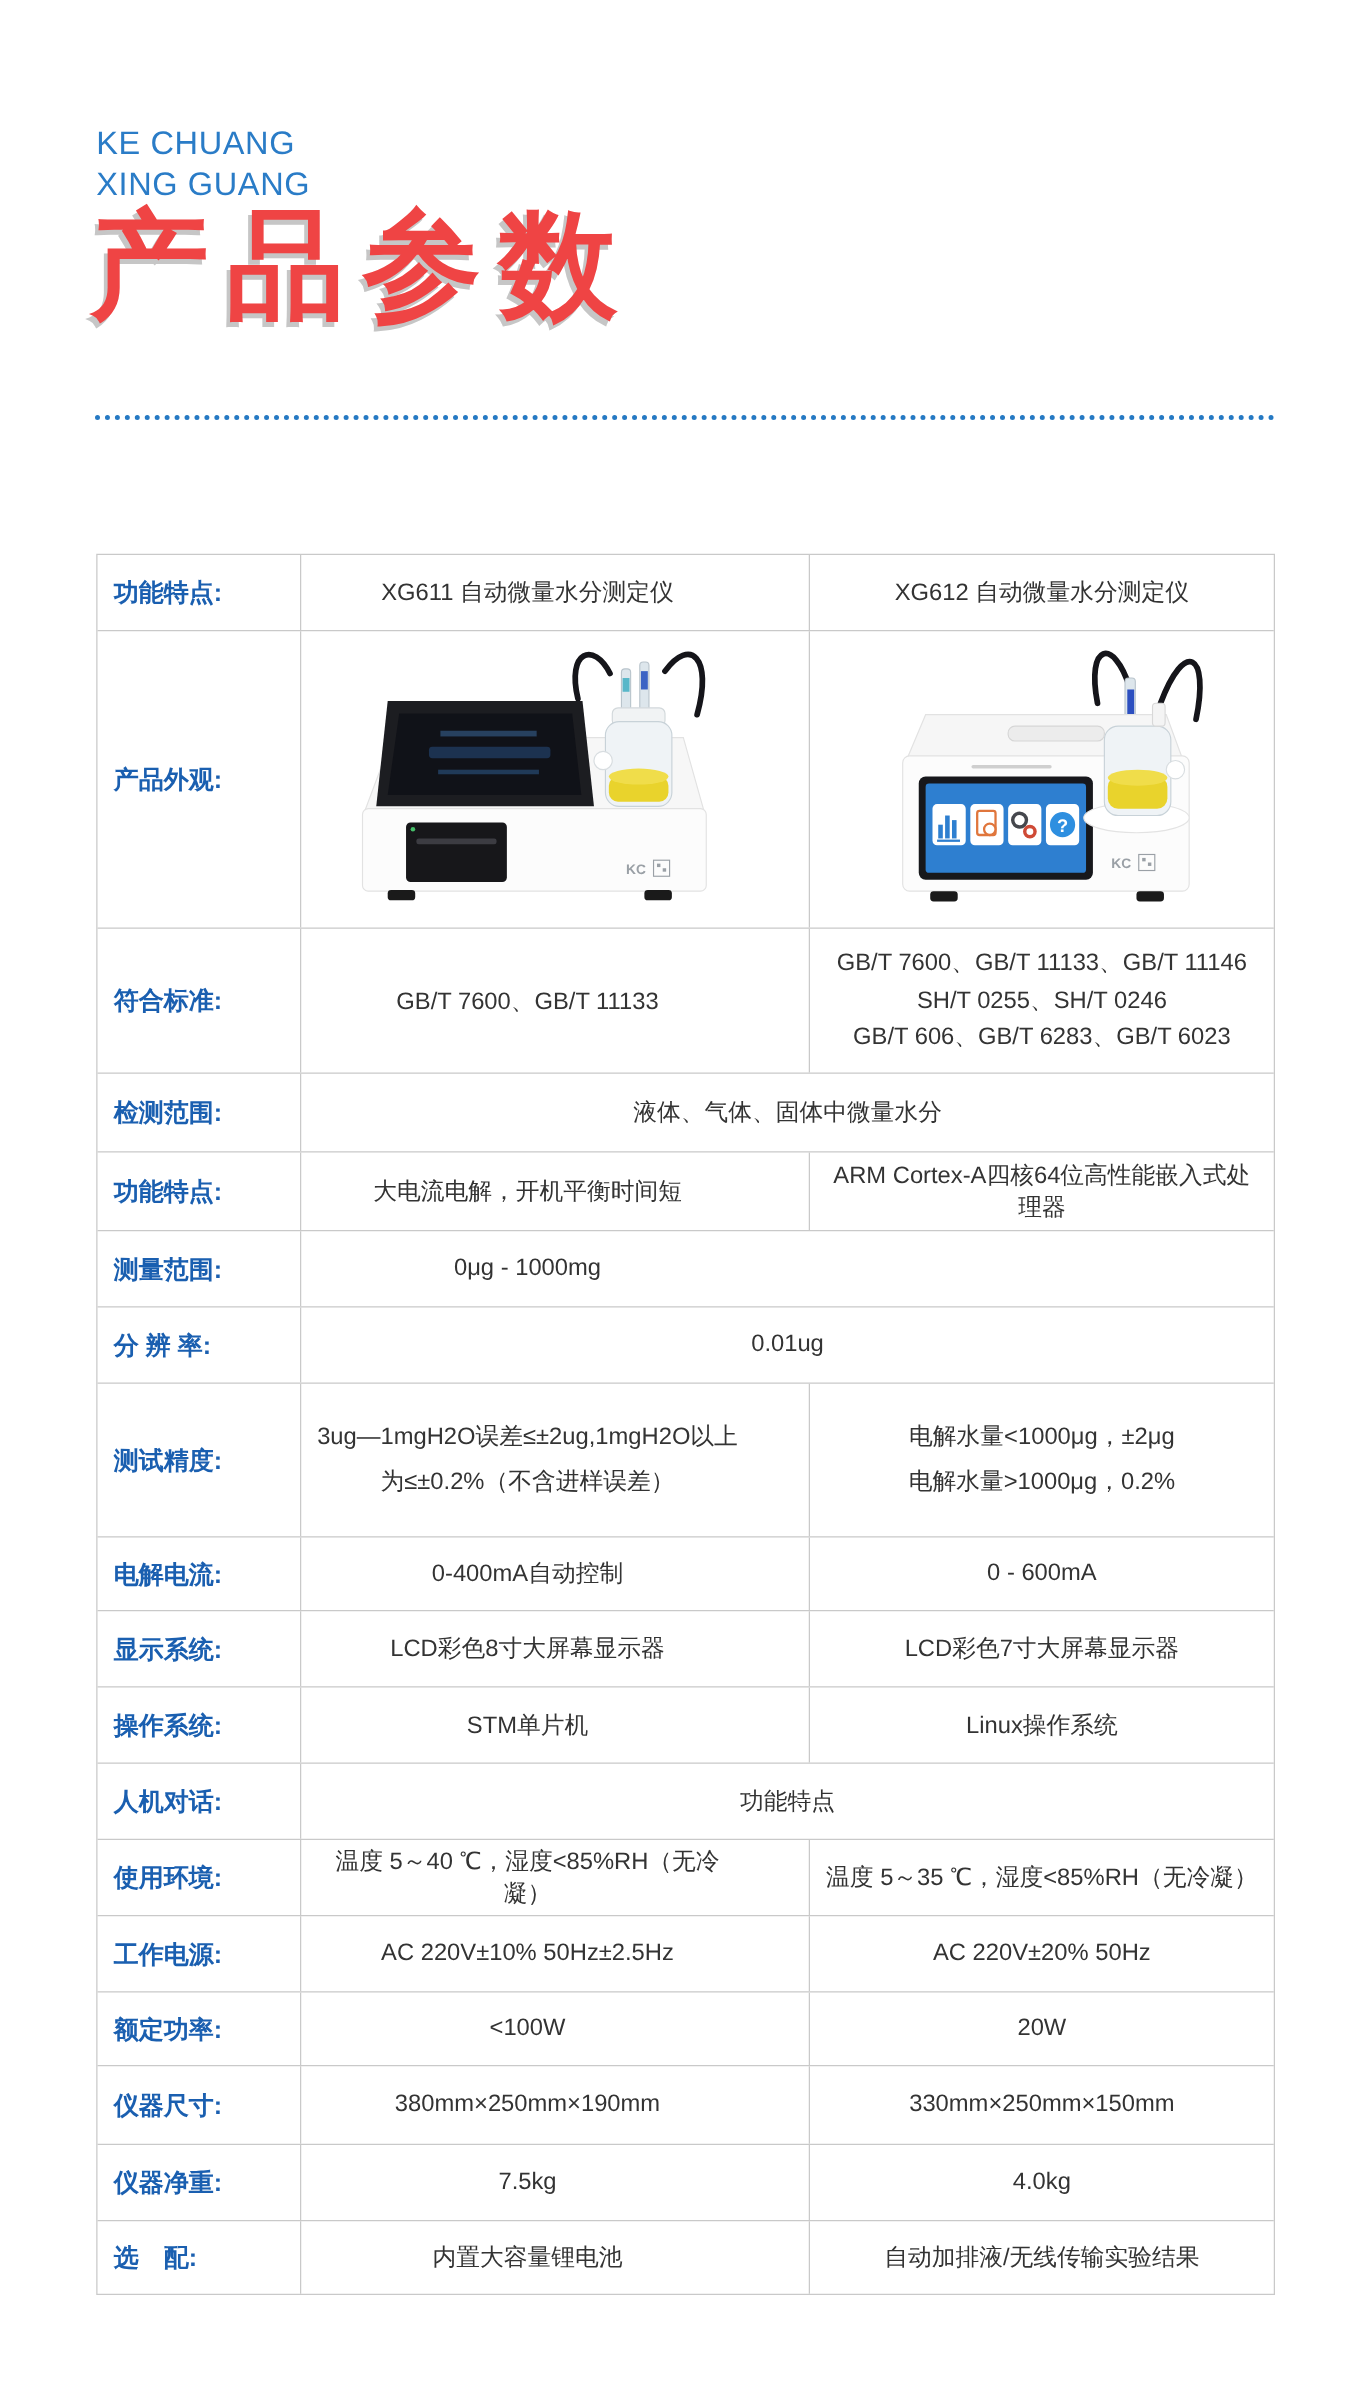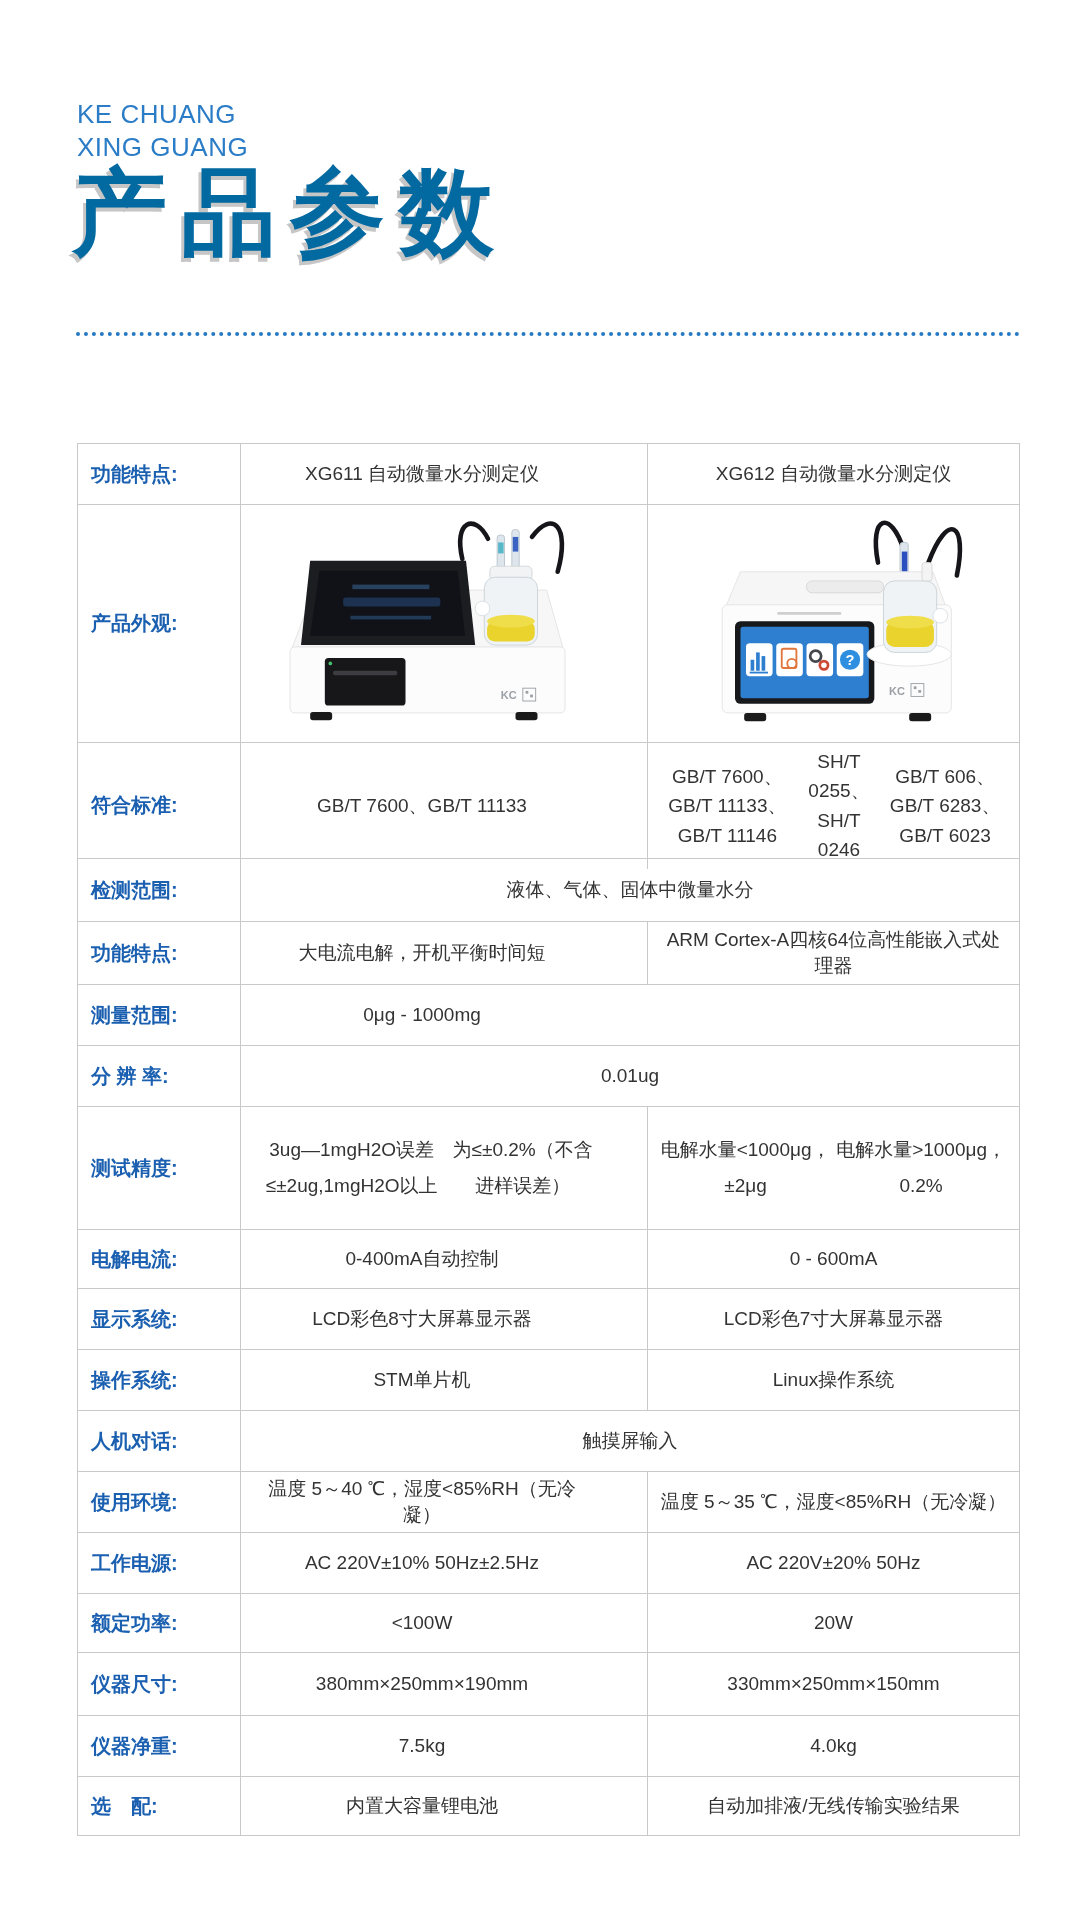--- a/index.html
+++ b/index.html
@@ -3,37 +3,37 @@
 <meta charset="utf-8">
 <style>
   html,body{margin:0;padding:0;background:#ffffff;}
   body{width:1080px;height:1920px;font-family:"Liberation Sans",sans-serif;}
   .page{position:relative;width:1080px;height:1920px;overflow:hidden;background:#ffffff;}
 
   
   .brand{position:absolute;left:77px;top:98px;font-size:26px;color:#2a7cc7;line-height:1.28;letter-spacing:.5px;}
   .page-title{position:absolute;left:72px;top:150px;margin:0;
     font-family:"DejaVu Serif","Liberation Serif",serif;font-weight:bold;
-    font-size:95px;letter-spacing:14px;color:#0369a1;
+    font-size:95px;letter-spacing:14px;color:#ef4444;
     text-shadow:-3px 4px 0 #c6c6c6;}
   .dotted-divider{position:absolute;left:76px;top:332px;width:944px;height:0;
     border-bottom:4px dotted #2579c3;}
 
   
   .spec-table{position:absolute;left:77px;top:443px;width:943px;
     border:1px solid #c9c9c9;box-sizing:border-box;color:#333333;font-size:19px;}
   .trow{display:grid;grid-template-columns:118px 407px 1fr;}
   .trow.span{grid-template-columns:118px 1fr;}
   .trow + .trow{border-top:1px solid #c9c9c9;}
   .cell{display:flex;flex-direction:column;align-items:center;justify-content:center;
     text-align:center;padding:4px 10px;box-sizing:border-box;min-width:0;}
   .cell + .cell{border-left:1px solid #c9c9c9;margin-left:44px;}
   .cell.label{align-items:flex-start;justify-content:center;text-align:left;
     padding-left:13px;color:#1a5fb0;font-weight:bold;font-size:20px;white-space:nowrap;}
-  .lines{display:flex;flex-direction:row;align-items:center;}
+  .lines{display:flex;flex-direction:column;align-items:center;}
   .lines.tight span{line-height:1.55;}
   .lines.wide span{line-height:1.9;}
 </style>
 </head>
 <body>
 
 <div class="page">
 
   <div class="brand">
     <div>KE CHUANG</div>
@@ -189,21 +189,21 @@
     </div>
 
     <div class="trow" style="height:60px">
       <div class="cell label">操作系统:</div>
       <div class="cell">STM单片机</div>
       <div class="cell">Linux操作系统</div>
     </div>
 
     <div class="trow span" style="height:60px">
       <div class="cell label">人机对话:</div>
-      <div class="cell">触摸屏输入</div>
+      <div class="cell">功能特点</div>
     </div>
 
     <div class="trow" style="height:60px">
       <div class="cell label">使用环境:</div>
       <div class="cell">温度 5～40 ℃，湿度&lt;85%RH（无冷凝）</div>
       <div class="cell">温度 5～35 ℃，湿度&lt;85%RH（无冷凝）</div>
     </div>
 
     <div class="trow" style="height:60px">
       <div class="cell label">工作电源:</div>

